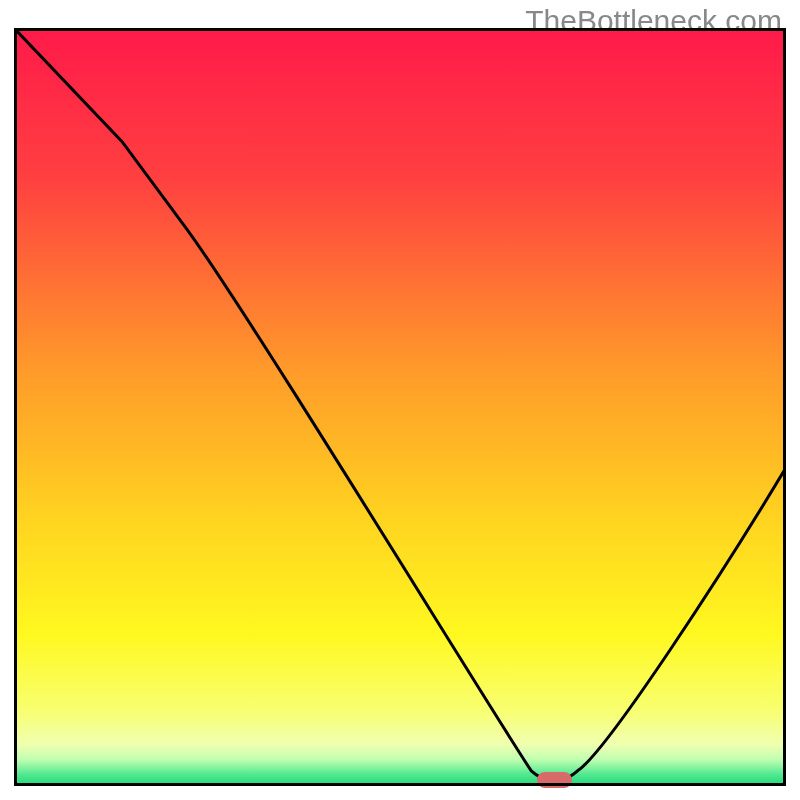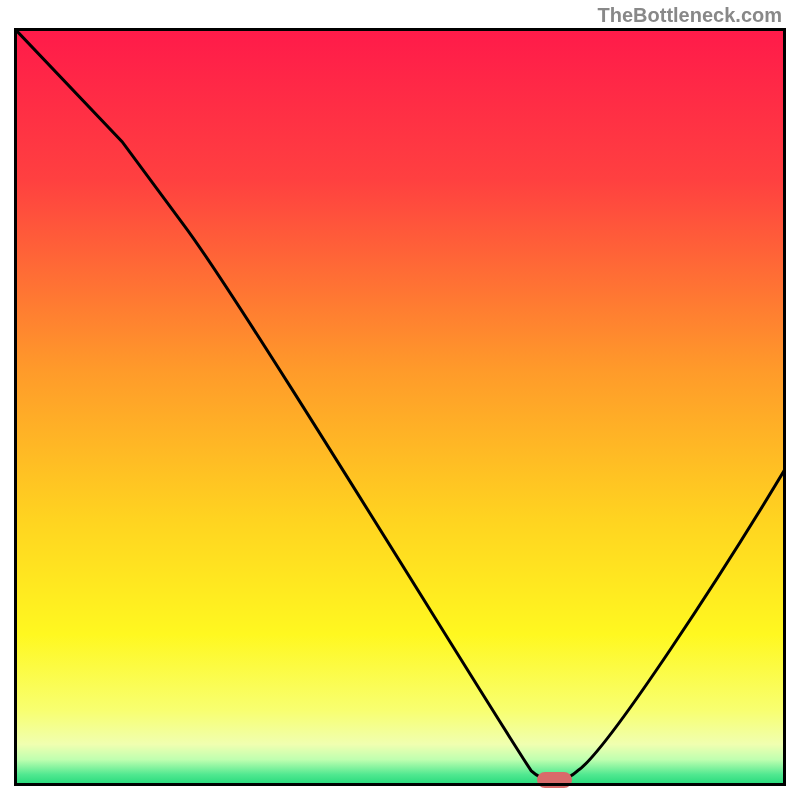--- a/index.html
+++ b/index.html
@@ -7,23 +7,23 @@
     width: 800px;
     height: 800px;
     background: white;
     position: relative;
     font-family: Arial, sans-serif;
   }
   .attribution {
     position: absolute;
     top: 4px;
     right: 18px;
-    font-size: 20px;
+    font-size: 30px;
     color: #888888;
-    font-weight: bold;
+    font-weight: normal;
   }
   .plot-area {
     position: absolute;
     top: 28px;
     left: 14px;
     width: 772px;
     height: 758px;
   }
   .gradient-bg {
     position: absolute;

